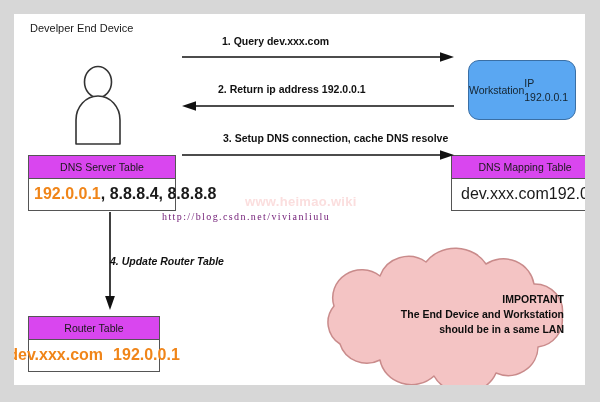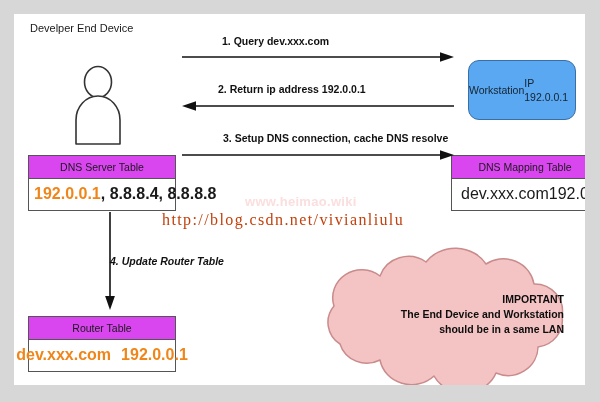--- a/index.html
+++ b/index.html
@@ -76,21 +76,21 @@
     padding: 6px 5px 7px 5px;
     box-sizing: border-box;
     white-space: nowrap;
     font-weight: bold;
   }
   .orange { color: #f08519; font-weight: bold; }
   .blk { color: #1a1a1a; font-weight: bold; }
 
   #dns-server-table { left: 14px;  top: 141px; width: 148px; }
   #dns-mapping-table { left: 437px; top: 141px; width: 148px; }
-  #router-table     { left: 14px;  top: 302px; width: 148px; }
+  #router-table     { left: 14px;  top: 302px; width: 132px; }
 
   #dns-mapping-table .tbl-body {
     font-weight: normal;
     display: flex;
     justify-content: space-between;
     padding: 6px 9px 7px 9px;
   }
   #router-table .tbl-body {
     display: flex;
     justify-content: center;
@@ -161,22 +161,22 @@
     top: 180px;
     font-size: 13px;
     font-weight: bold;
     color: #fbdede;
     letter-spacing: 0.3px;
     white-space: nowrap;
   }
   #watermark-blog {
     left: 148px;
     top: 197px;
-    font-size: 16px;
-    color: #c2410c;
+    font-size: 10px;
+    color: #701a75;
     font-family: "Liberation Serif", serif;
     letter-spacing: 1.4px;
     white-space: nowrap;
   }
 </style>
 </head>
 <body>
 
 <div id="stage">
   <div id="canvas">

